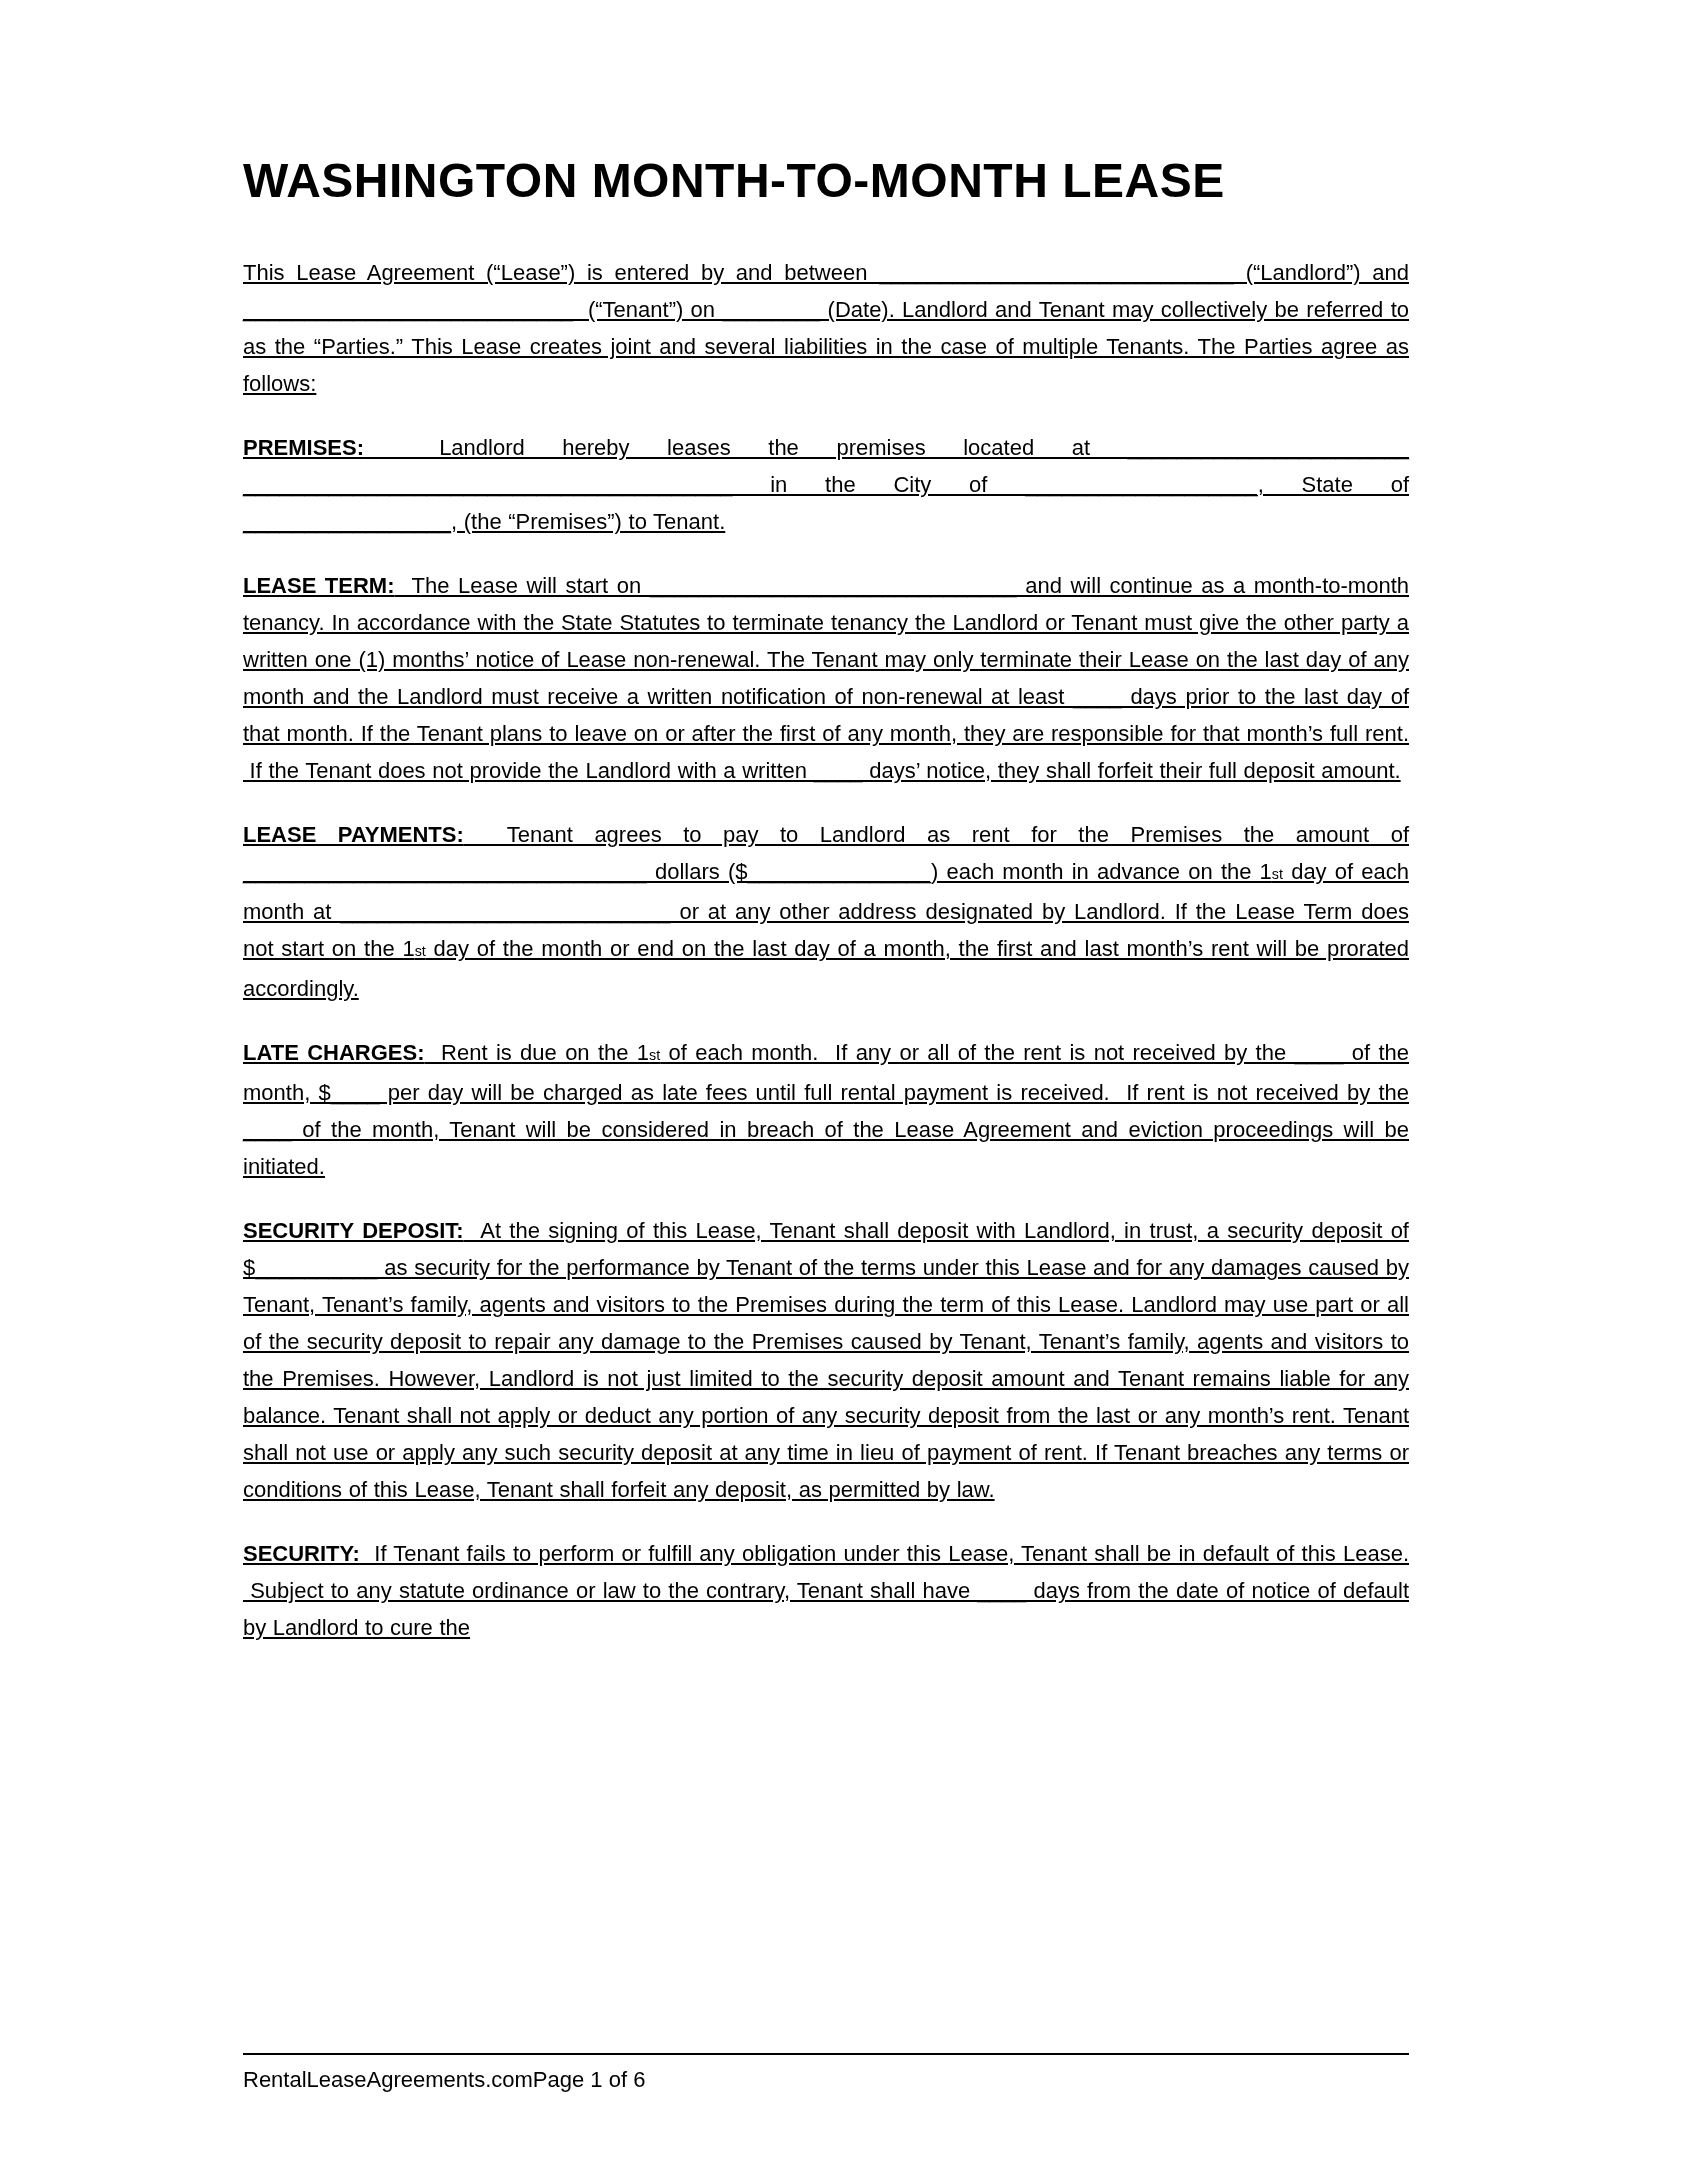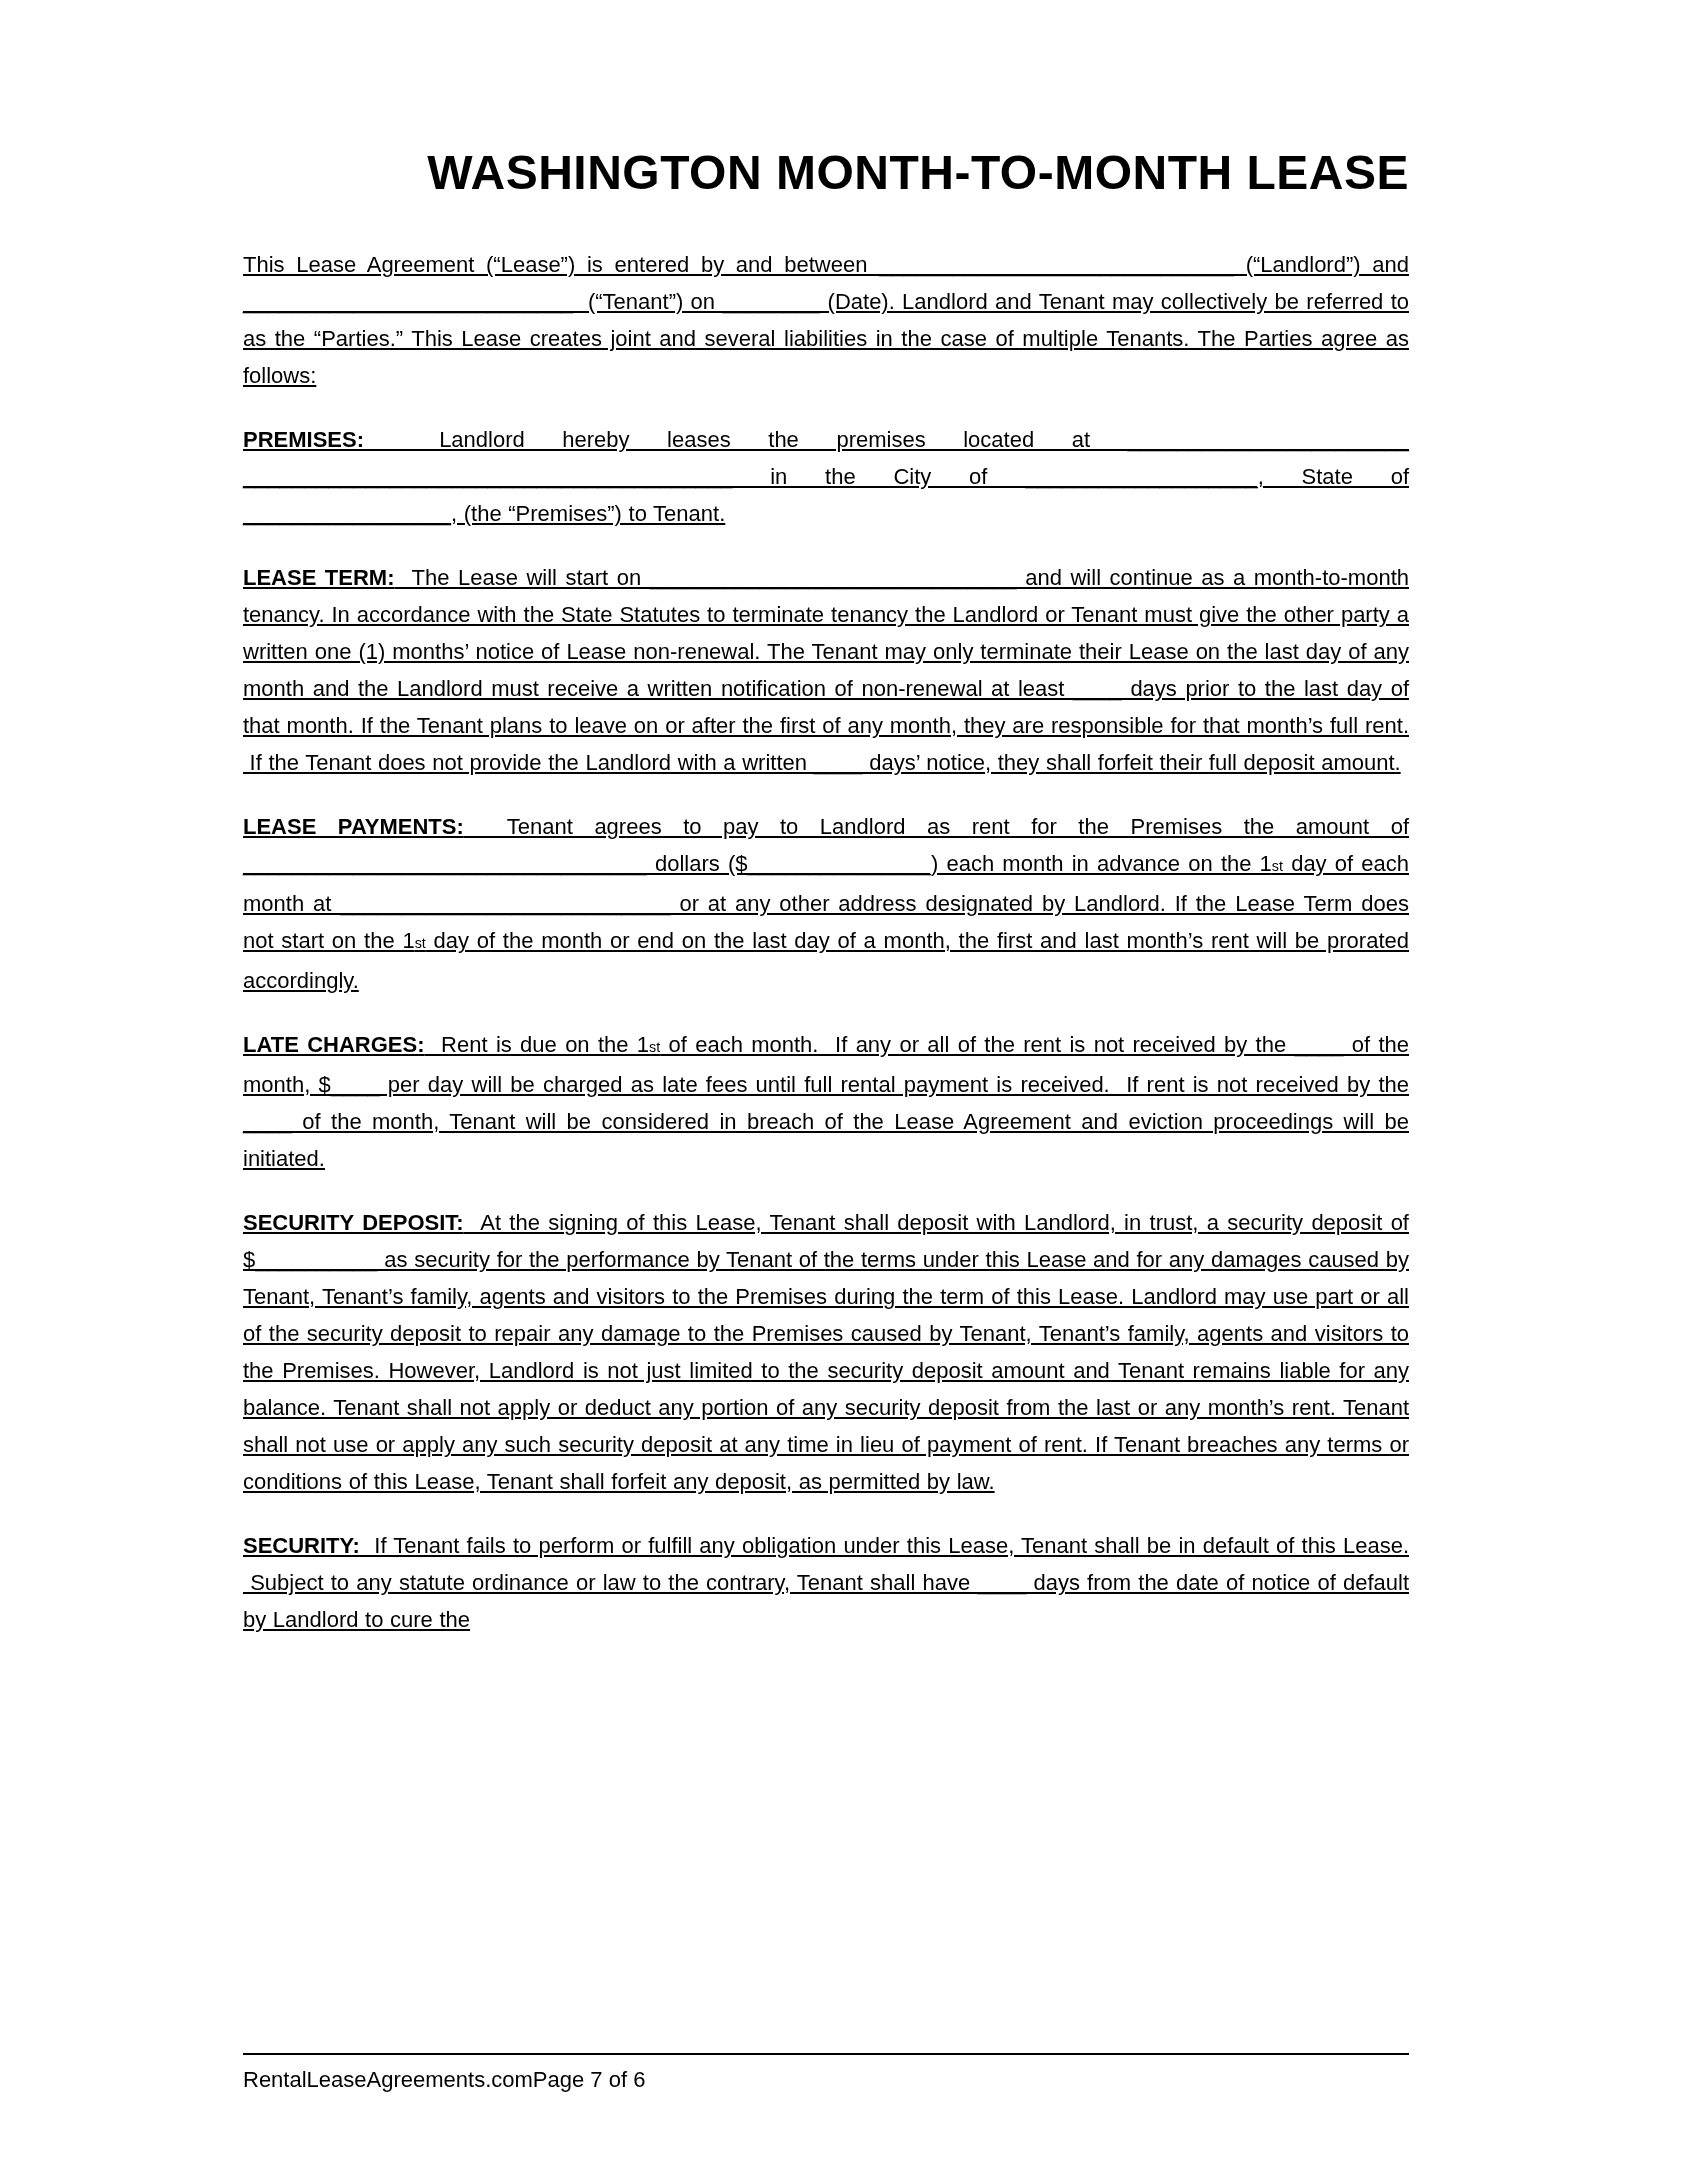--- a/index.html
+++ b/index.html
@@ -15,24 +15,25 @@
   }
   .content {
     position: absolute;
     left: 243px;
     top: 145px;
     width: 1166px;
   }
   .doc-title {
     font-size: 48px;
     font-weight: bold;
-    text-align: right;
+    text-align: left;
     margin-bottom: 46px;
     letter-spacing: 0.5px;
     white-space: nowrap;
+    margin-top: 8px;
   }
   .para {
     font-size: 22px;
     line-height: 37px;
     text-align: justify;
     margin-bottom: 27px;
     word-spacing: 0.5px;
     text-decoration: underline;
   }
   .sec-label { font-weight: bold; }
@@ -60,16 +61,16 @@
         <p class="para"><span class="sec-label">PREMISES:</span> &nbsp;Landlord hereby leases the premises located at _______________________ ________________________________________ in the City of ___________________, State of _________________, (the “Premises”) to Tenant.</p>
         <p class="para"><span class="sec-label">LEASE TERM:</span> &nbsp;The Lease will start on ______________________________ and will continue as a month-to-month tenancy. In accordance with the State Statutes to terminate tenancy the Landlord or Tenant must give the other party a written one (1) months’ notice of Lease non-renewal. The Tenant may only terminate their Lease on the last day of any month and the Landlord must receive a written notification of non-renewal at least ____ days prior to the last day of that month. If the Tenant plans to leave on or after the first of any month, they are responsible for that month’s full rent. &nbsp;If the Tenant does not provide the Landlord with a written ____ days’ notice, they shall forfeit their full deposit amount.</p>
         <p class="para"><span class="sec-label">LEASE PAYMENTS:</span> &nbsp;Tenant agrees to pay to Landlord as rent for the Premises the amount of _________________________________ dollars ($_______________) each month in advance on the 1<span class="ord">st</span> day of each month at ___________________________ or at any other address designated by Landlord. If the Lease Term does not start on the 1<span class="ord">st</span> day of the month or end on the last day of a month, the first and last month’s rent will be prorated accordingly.</p>
         <p class="para"><span class="sec-label">LATE CHARGES:</span> &nbsp;Rent is due on the 1<span class="ord">st</span> of each month. &nbsp;If any or all of the rent is not received by the ____ of the month, $____ per day will be charged as late fees until full rental payment is received. &nbsp;If rent is not received by the ____ of the month, Tenant will be considered in breach of the Lease Agreement and eviction proceedings will be initiated.</p>
         <p class="para"><span class="sec-label">SECURITY DEPOSIT:</span> &nbsp;At the signing of this Lease, Tenant shall deposit with Landlord, in trust, a security deposit of $__________ as security for the performance by Tenant of the terms under this Lease and for any damages caused by Tenant, Tenant’s family, agents and visitors to the Premises during the term of this Lease. Landlord may use part or all of the security deposit to repair any damage to the Premises caused by Tenant, Tenant’s family, agents and visitors to the Premises. However, Landlord is not just limited to the security deposit amount and Tenant remains liable for any balance. Tenant shall not apply or deduct any portion of any security deposit from the last or any month’s rent. Tenant shall not use or apply any such security deposit at any time in lieu of payment of rent. If Tenant breaches any terms or conditions of this Lease, Tenant shall forfeit any deposit, as permitted by law.</p>
         <p class="para"><span class="sec-label">SECURITY:</span> &nbsp;If Tenant fails to perform or fulfill any obligation under this Lease, Tenant shall be in default of this Lease. &nbsp;Subject to any statute ordinance or law to the contrary, Tenant shall have ____ days from the date of notice of default by Landlord to cure the</p>
       </div>
   </div>
   <div class="footer">
     <span>RentalLeaseAgreements.com</span>
-    <span>Page 7 of 6</span>
+    <span>Page 1 of 6</span>
   </div>
 </div>
 
 
 </body></html>

